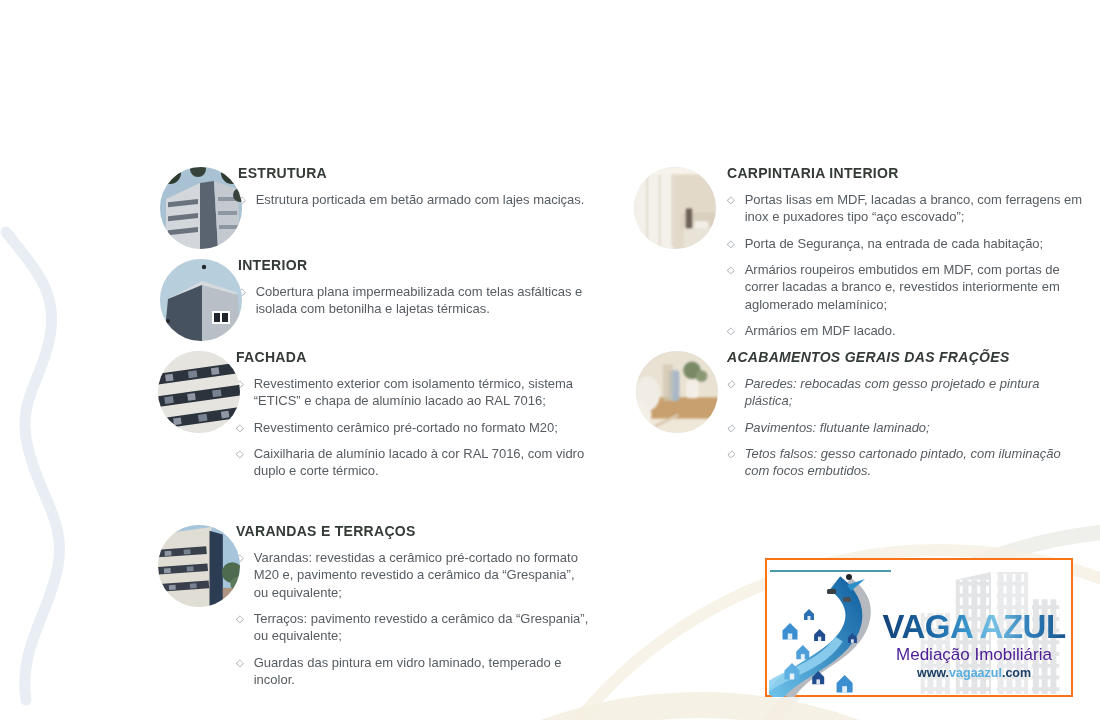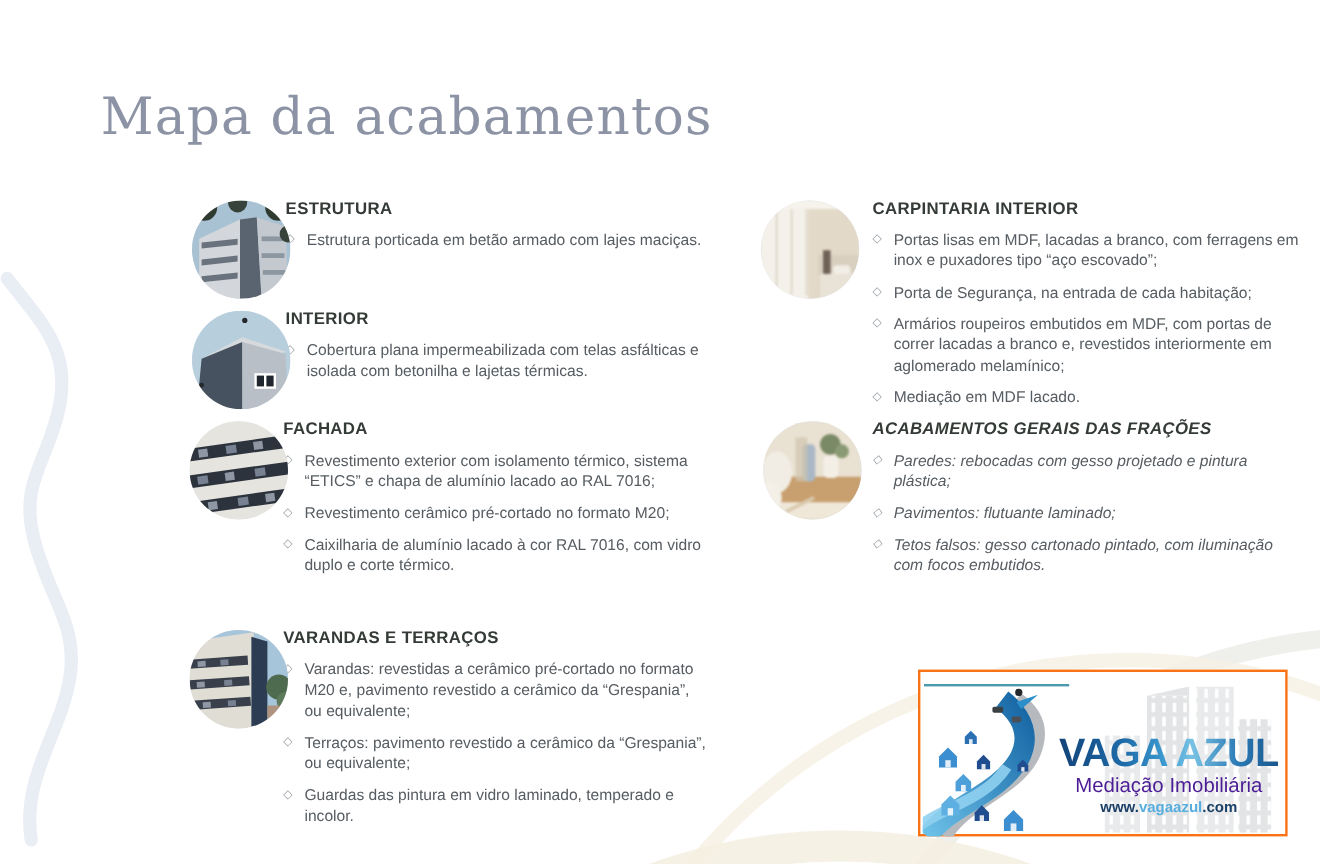--- a/index.html
+++ b/index.html
@@ -67,21 +67,20 @@
 
 <div class="canvas">
 
   <svg class="bg-decor" width="1100" height="720" viewBox="0 0 1100 720">
     <path d="M6,232 C36,270 58,292 50,336 C42,382 16,400 28,448 C40,498 66,520 58,566 C50,612 18,648 26,700" fill="none" stroke="#e9edf4" stroke-width="11" stroke-linecap="round"></path>
     <circle cx="1150" cy="1000" r="470" fill="none" stroke="#efefec" stroke-width="15"></circle>
     <circle cx="940" cy="1020" r="470" fill="none" stroke="#f6f0e4" stroke-width="12" opacity="0.8"></circle>
     <circle cx="700" cy="1160" r="455" fill="none" stroke="#f4eee1" stroke-width="26" opacity="0.85"></circle>
   </svg>
 
-  <h1 class="page-title">Mapa da acabamentos</h1>
 
   <div class="spec" id="sec-estrutura">
     <div class="photo crisp">
       <svg viewBox="0 0 82 82">
         <rect width="82" height="82" fill="#a9c2d3"></rect>
         <polygon points="40,16 54,14 58,82 40,82" fill="#5a6470"></polygon>
         <polygon points="6,32 40,16 40,82 6,82" fill="#d3d7db"></polygon>
         <polygon points="54,14 78,22 80,82 58,82" fill="#c3c9cf"></polygon>
         <rect x="8" y="36" width="30" height="5" fill="#6a737d" transform="skewY(-6)"></rect>
         <rect x="8" y="50" width="30" height="5" fill="#6a737d" transform="skewY(-6)"></rect>
@@ -237,21 +236,21 @@
         <li>
           <span class="bullet-marker">◇</span>
           <span>Porta de Segurança, na entrada de cada habitação;</span>
         </li>
         <li>
           <span class="bullet-marker">◇</span>
           <span>Armários roupeiros embutidos em MDF, com portas de correr lacadas a branco e, revestidos interiormente em aglomerado melamínico;</span>
         </li>
         <li>
           <span class="bullet-marker">◇</span>
-          <span>Mediação em MDF lacado.</span>
+          <span>Armários em MDF lacado.</span>
         </li>
       </ul>
     </div>
   </div>
 
   <div class="spec" id="sec-acabamentos">
     <div class="photo soft">
       <svg viewBox="0 0 85 85">
         <rect width="85" height="85" fill="#e9e1d2"></rect>
         <rect x="0" y="48" width="85" height="37" fill="#c89f6e"></rect>

